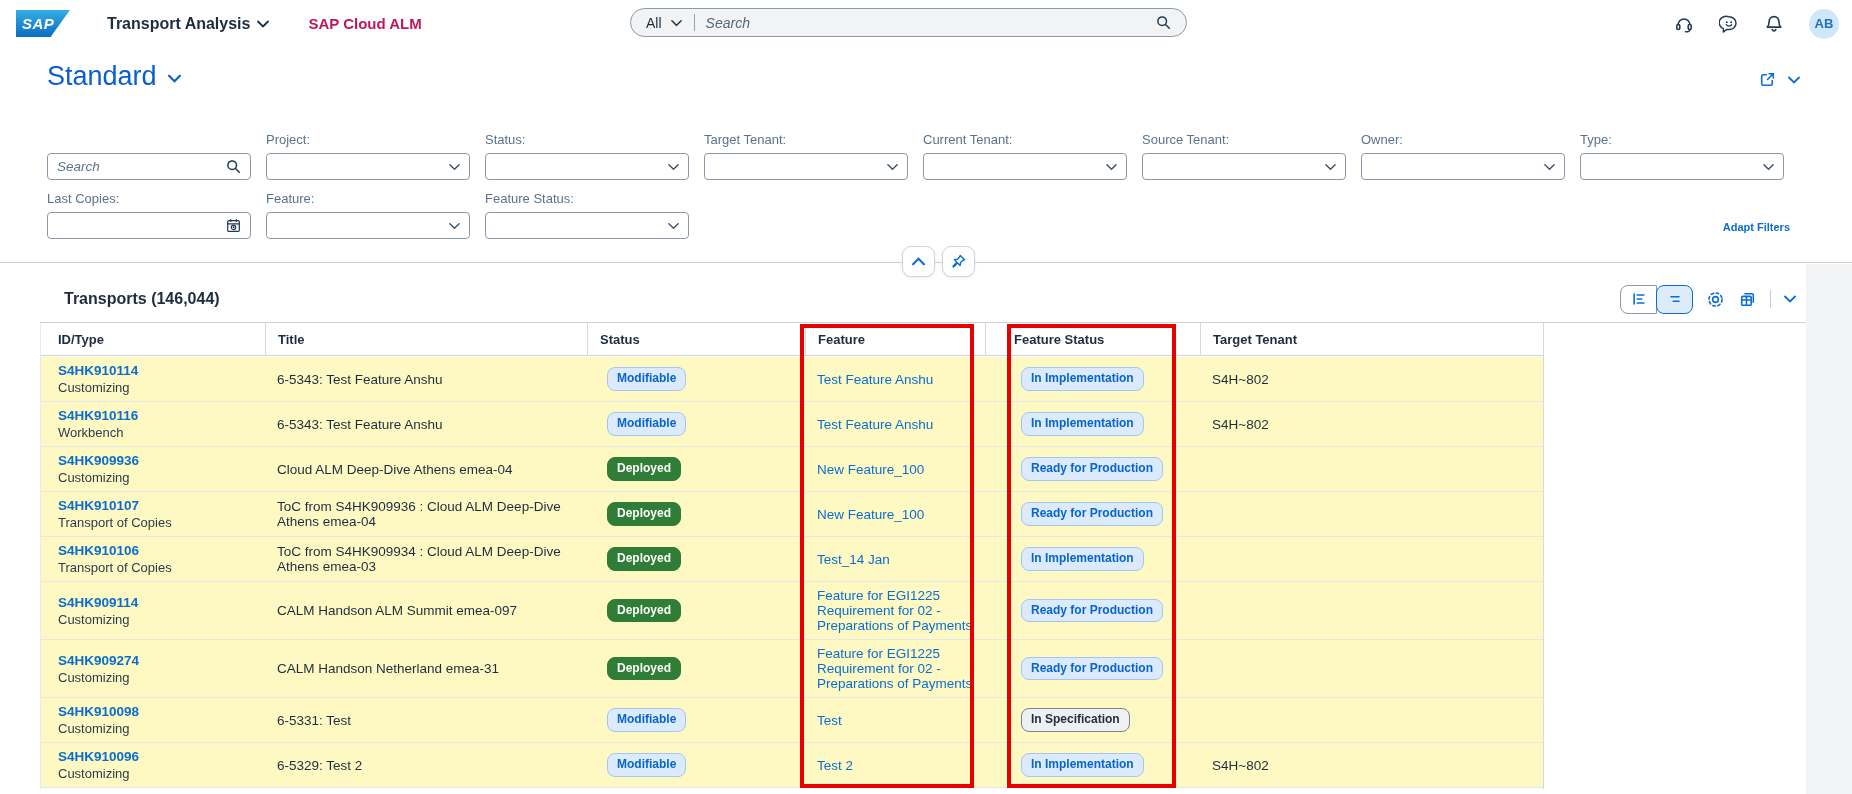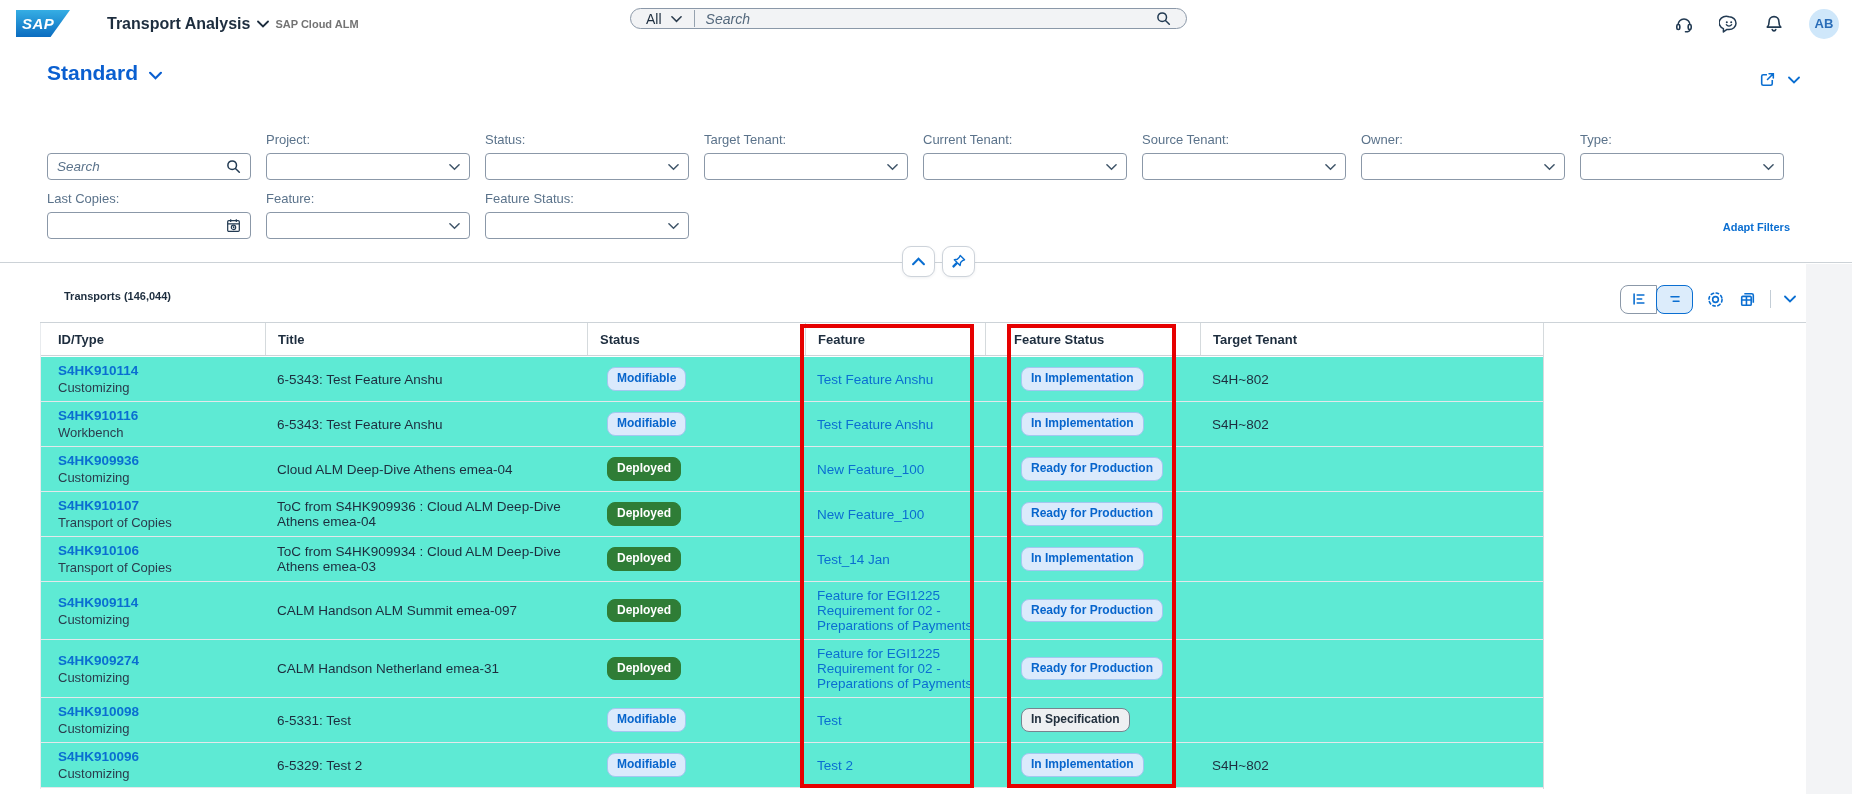--- a/index.html
+++ b/index.html
@@ -7,73 +7,73 @@
   body { font-family:"Liberation Sans", sans-serif; color:#1d2d3e; }
   .screen { position:relative; width:1852px; height:794px; background:#fff; overflow:hidden; }
 
   
   .topbar { position:absolute; left:0; top:0; width:100%; height:47px; background:#fff; display:flex; align-items:center; }
   .sap-logo { margin-left:16px; width:54px; height:27px; background:linear-gradient(180deg,#35aee4,#0b6cc0);
               clip-path:polygon(0 0,100% 0,64% 100%,0 100%); display:flex; align-items:center; }
   .sap-logo span { color:#fff; font-weight:bold; font-style:italic; font-size:15px; padding-left:6px; letter-spacing:.5px; }
   .app-title { margin-left:37px; font-size:16px; font-weight:bold; color:#1d2d3e; }
   .tb-chev { margin-left:7px; display:flex; }
-  .app-subtitle { margin-left:6px; font-size:11px; font-weight:bold; color:#737373; }
-  .shell-search { position:absolute; left:630px; top:8px; width:557px; height:21px; background:#f2f3f5;
+  .app-subtitle { margin-left:39px; font-size:15px; font-weight:bold; color:#be185d; }
+  .shell-search { position:absolute; left:630px; top:8px; width:557px; height:29px; background:#f2f3f5;
                   border:1px solid #8b98a8; border-radius:17px; display:flex; align-items:center; padding:0 15px; }
   .shell-search .scope { font-size:14px; color:#1d2d3e; }
   .shell-search .sdiv { width:1px; height:17px; background:#96a2af; margin:0 11px 0 12px; }
   .shell-search .ph { font-size:14px; font-style:italic; color:#54687c; }
   .shell-search .mag { margin-left:auto; display:flex; }
   .shell-icons { position:absolute; right:0; top:0; height:47px; display:flex; align-items:center; gap:25px; padding-right:13px; }
   .sicon { display:flex; cursor:pointer; }
   .avatar { width:30px; height:30px; border-radius:50%; background:#cfe7fa; color:#2a6db8; font-size:13px; font-weight:bold;
             display:flex; align-items:center; justify-content:center; }
 
   
   .view-title { position:absolute; left:47px; top:61px; display:flex; align-items:center; gap:11px; }
-  .view-title .vt { font-size:21px; font-weight:bold; color:#0a5fd0;text-align:center; }
+  .view-title .vt { font-size:27px; font-weight:normal; color:#0a5fd0;text-align:center; }
   .share-cluster { position:absolute; right:52px; top:70px; display:flex; align-items:center; gap:11px; }
 
   
   .filters-row { position:absolute; left:47px; display:grid; grid-template-columns:repeat(8,204px); column-gap:15px; }
   #filter-row-1 { top:132px; }
   #filter-row-2 { top:191px; }
   .flabel { height:18px; margin-bottom:3px; font-size:13px; color:#5b738b; }
   .ffield { height:27px; border:1px solid #8b98a8; border-radius:4px; background:#fff; display:flex;
             align-items:center; padding:0 9px; font-size:13.5px; cursor:pointer; }
   .ffield .val { flex:1; }
   .ffield .ph { font-style:italic; color:#5b738b; font-size:13.5px; flex:1; }
   .adapt-link { position:absolute; right:62px; top:221px; font-size:11px; font-weight:600; color:#0a6ed1; cursor:pointer; }
   .filters-divider { position:absolute; left:0; top:262px; width:100%; height:1px; background:#ccd2d7; }
   .collapse-btns { position:absolute; left:902px; top:246px; display:flex; gap:7px; z-index:4; }
   .cbtn { width:33px; height:31px; background:#fff; border:1px solid #cdd3da; border-radius:9px;
           display:flex; align-items:center; justify-content:center; box-shadow:0 1px 3px rgba(34,54,73,.08); cursor:pointer; }
 
   
-  .tbl-title { position:absolute; left:64px; top:290px; font-size:11px; font-weight:bold; }
+  .tbl-title { position:absolute; left:64px; top:290px; font-size:16px; font-weight:bold; }
   .tbl-toolbar { position:absolute; right:56px; top:284px; height:30px; display:flex; align-items:center; gap:13px; }
   .seg { display:flex; }
   .seg-btn { width:37px; height:29px; display:flex; align-items:center; justify-content:center; background:#fff;
              border:1px solid #8b98a8; cursor:pointer; }
   .seg-btn.first { border-radius:8px 0 0 8px; }
   .seg-btn.selected { border:1px solid #0a6ed1; background:#dcecfb; border-radius:8px; margin-left:-1px; }
   .tsep { width:1px; height:18px; background:#c3cdd6; }
   .toolbar-divider { position:absolute; left:40px; top:322px; width:1766px; height:1px; background:#cdd3d8; }
 
   .thead { position:absolute; left:40px; top:323px; width:1503px; height:33px; display:grid;
            grid-template-columns:225px 322px 218px 180px 215px 343px; border-bottom:1px solid #cdd3d8; background:#fff; }
   .th { display:flex; align-items:center; padding:0 12px; font-size:13px; font-weight:bold; }
   .th + .th { border-left:1px solid #d5dadd; }
   .th.c1 { padding-left:18px; }
   .th.c5 { padding-left:28px; }
 
   #rows { position:absolute; left:40px; top:357px; width:1503px; }
   .tr { display:grid; grid-template-columns:225px 322px 218px 180px 215px 343px; align-items:center;
-        min-height:41px; border-bottom:1px solid #e4e8eb; background:#5eead4; }
+        min-height:41px; border-bottom:1px solid #e4e8eb; background:#fef9c3; }
   .td { padding:6px 12px; font-size:13.5px; }
   .td.c1 { padding-left:18px; }
   .td.c5 { padding-left:28px; }
   .id-link { display:block; color:#0a6ed1; font-weight:600; font-size:13.5px; text-decoration:none; cursor:pointer; }
   .type-txt { font-size:13px; color:#2b3c4d; margin-top:2px; }
   .feature-lnk { color:#0a6ed1; text-decoration:none; cursor:pointer; font-size:13.5px; }
   .badge { display:inline-block; padding:3px 9px 4px; border-radius:8px; font-size:12px; font-weight:bold;
            line-height:1.2; white-space:nowrap;margin-left:8px; }
   .badge.info { background:#dbeafc; border:1px solid #a3c7f0; color:#0765cc; }
   .badge.positive { background:#2f7d36; border:1px solid #2f7d36; color:#fff; }

